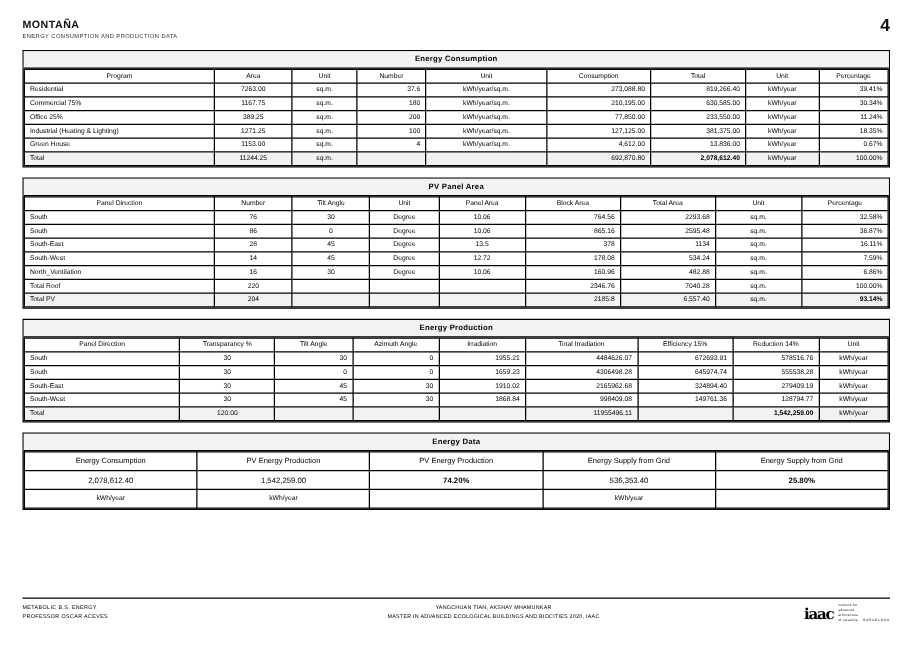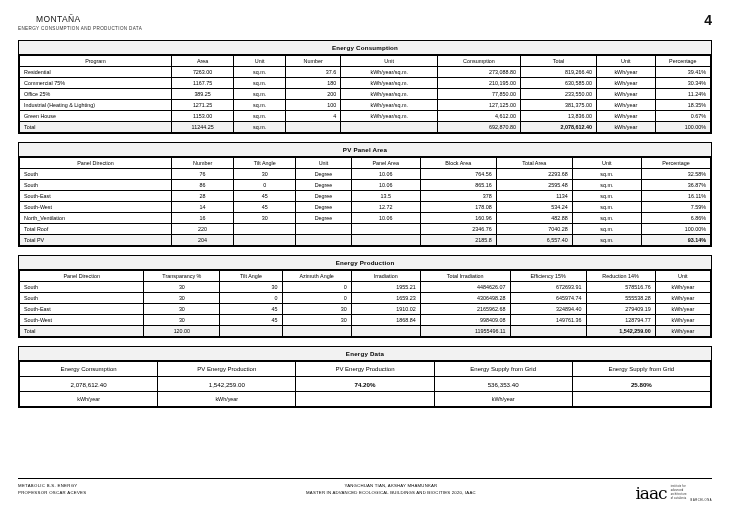--- a/index.html
+++ b/index.html
@@ -22,24 +22,23 @@
     box-sizing: border-box;
     padding: 14px 18px 0 18px;
   }
   
   .header {
     position: relative;
     height: 26px;
   }
   .doc-title {
     font-size: 8.5px;
-    font-weight: normal;
+    font-weight: bold;
     letter-spacing: 0.4px;
     color: #111;
-    margin-left: 18px;
   }
   .doc-subtitle {
     font-size: 4.6px;
     letter-spacing: 0.35px;
     color: #333;
     margin-top: 2px;
   }
   .page-number {
     position: absolute;
     right: 0;
@@ -125,22 +124,22 @@
     letter-spacing: 0.2px;
     flex: 1;
     margin-left: 60px;
   }
   .footer-right {
     display: flex;
     align-items: center;
     gap: 4px;
   }
   .logo-mark {
-    font-size: 17px;
-    font-weight: normal;
+    font-size: 12px;
+    font-weight: bold;
     letter-spacing: -1px;
     font-family: "DejaVu Serif", serif;
   }
   .logo-text {
     font-size: 2.6px;
     line-height: 1.5;
     letter-spacing: 0.2px;
     color: #222;
   }
   .logo-bcn {

